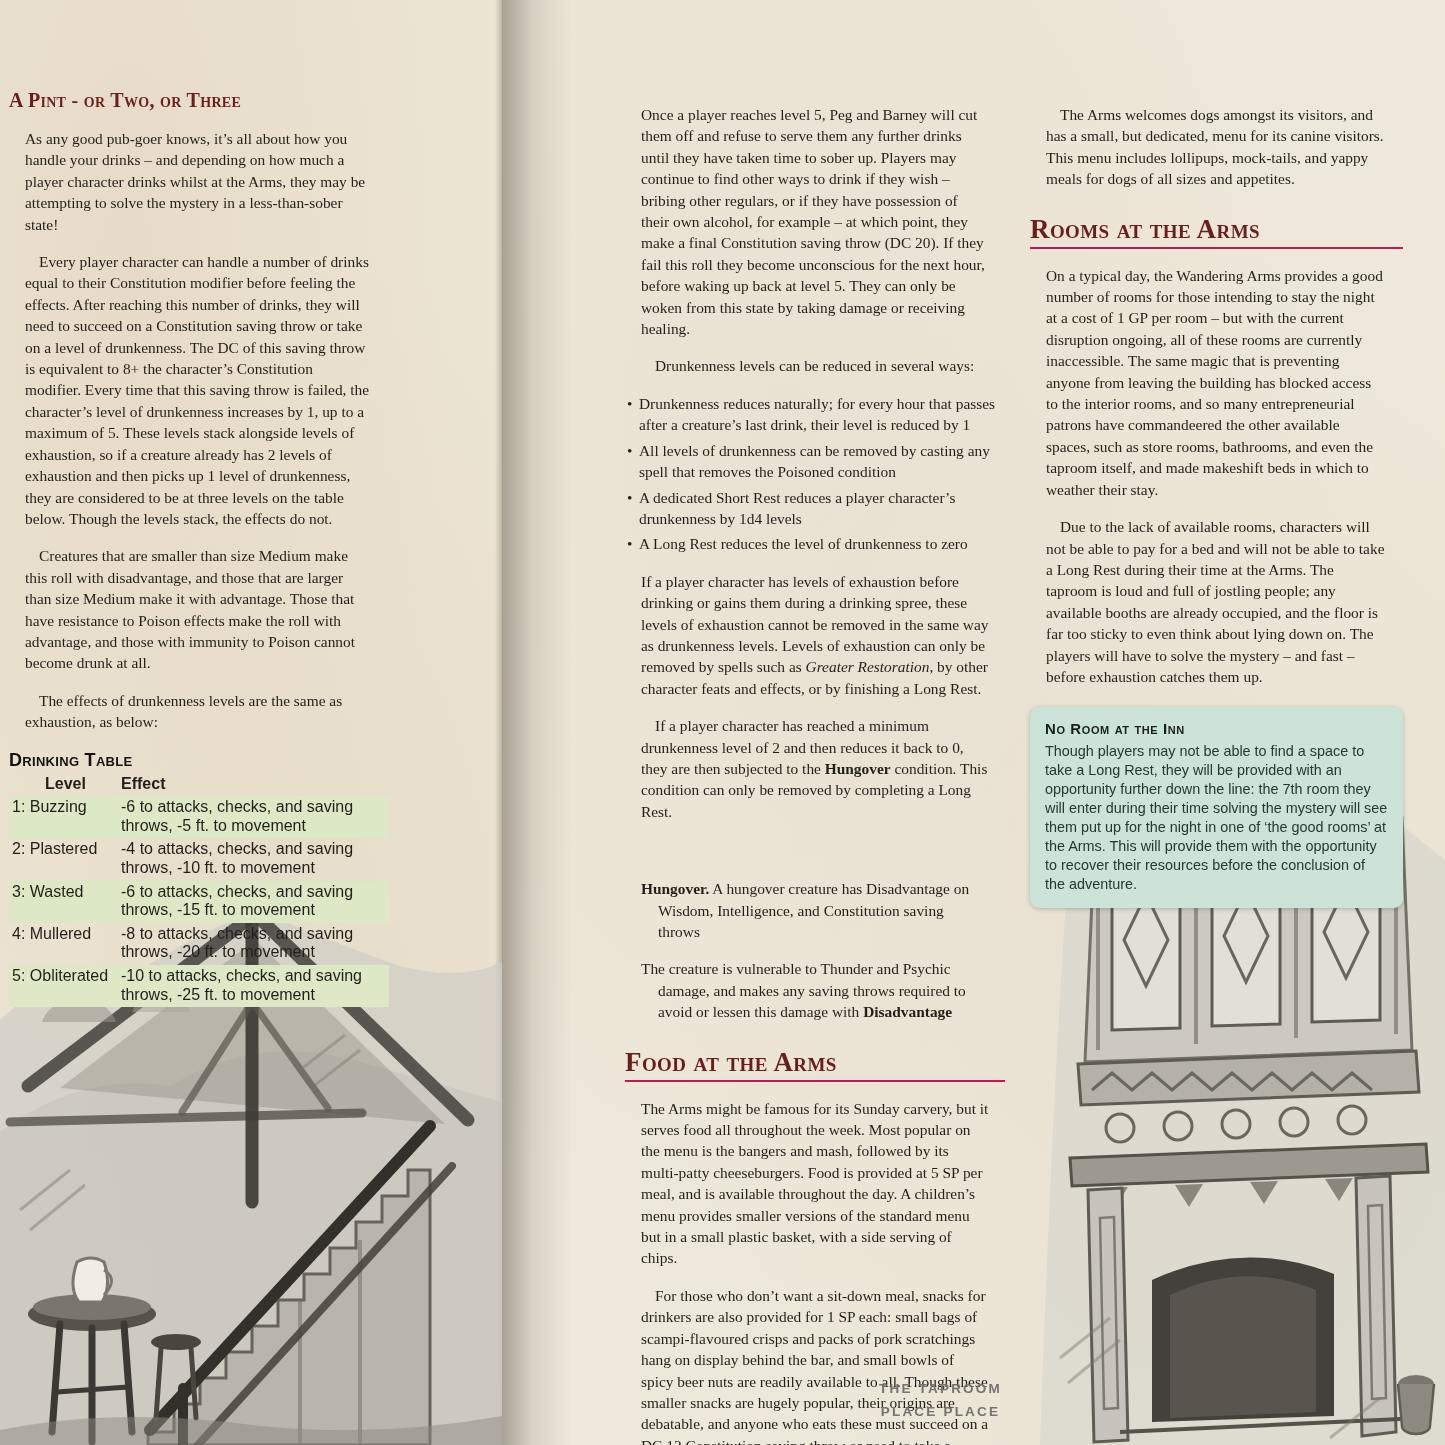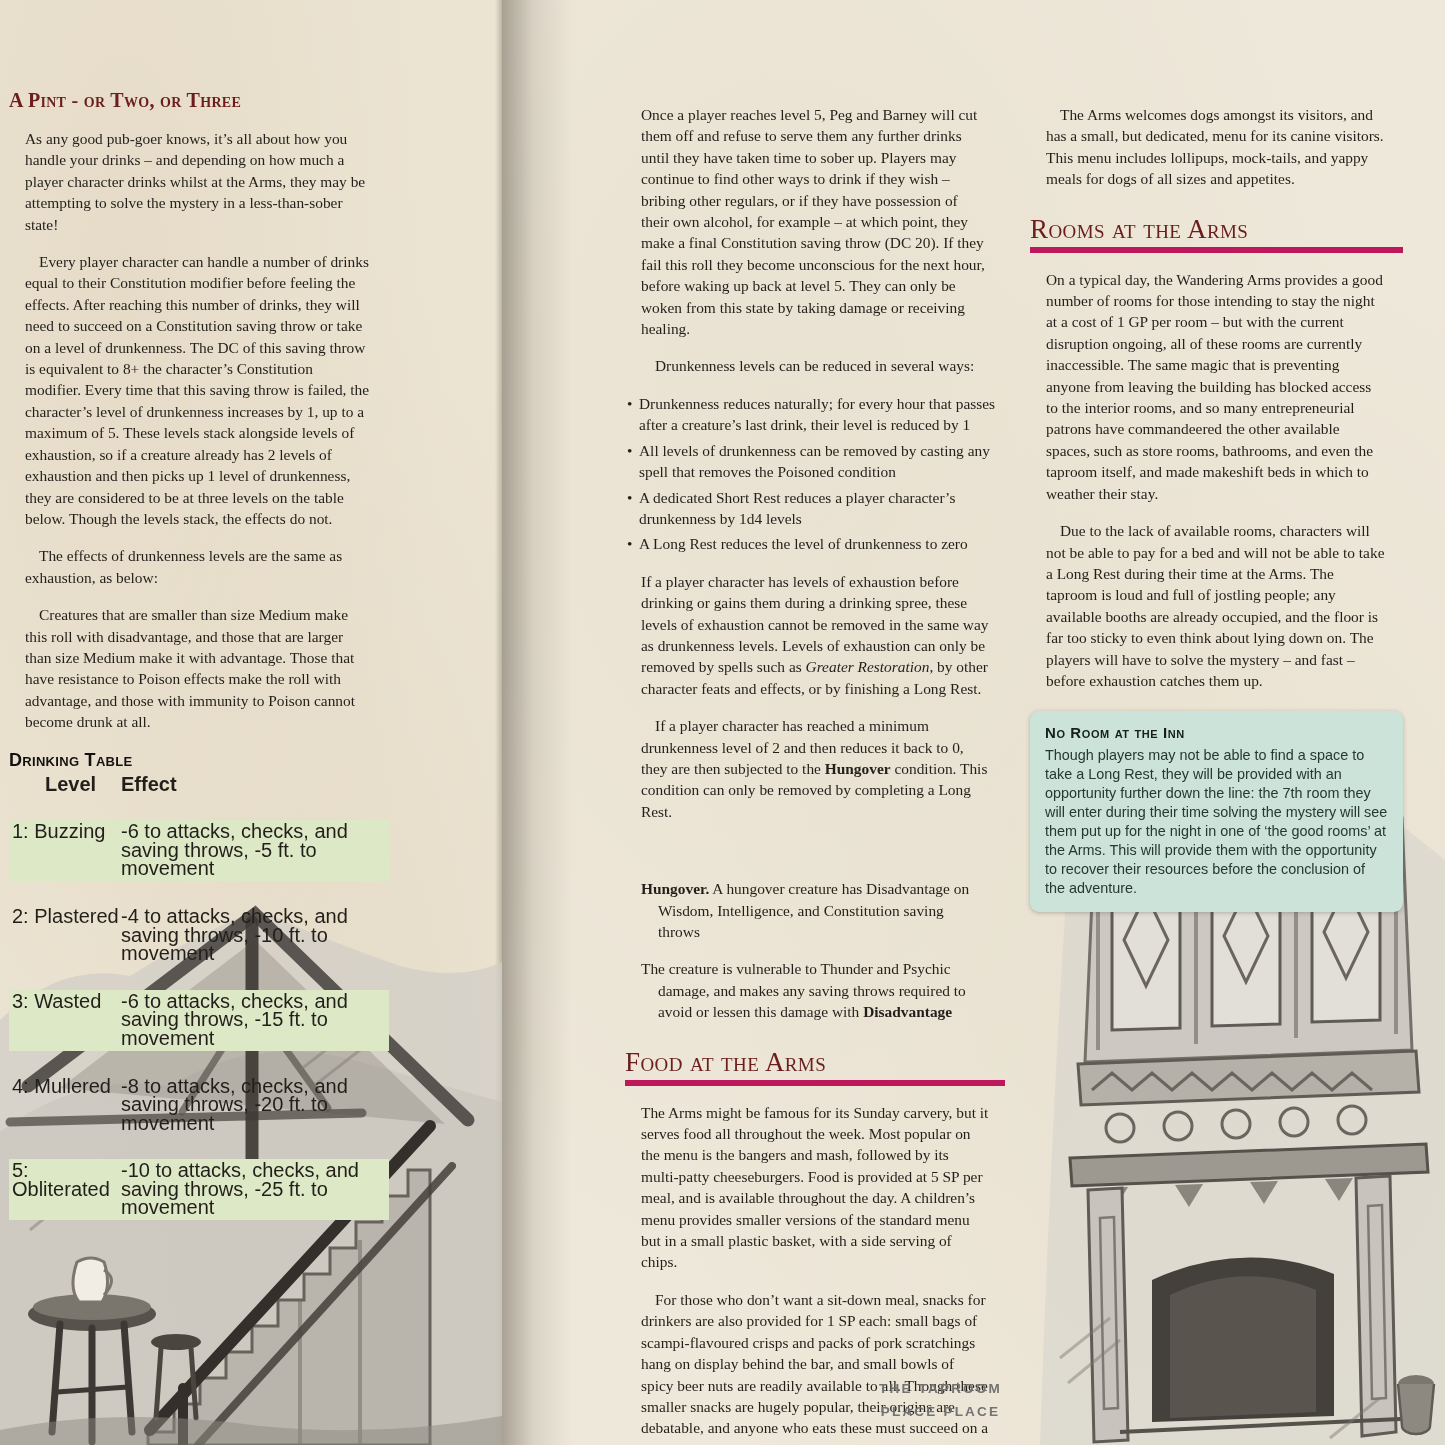--- a/index.html
+++ b/index.html
@@ -37,36 +37,36 @@
   .col p { margin:16px; }
   p.indent { text-indent:14px; }
 
   .h-sub {
     margin:0 0 3px 0;
     font-variant:small-caps; font-weight:700; letter-spacing:.3px;
     color:#6b1e1b; font-size:20px; line-height:24px;
   }
   .h-main {
     margin:24px 0 10px 0; padding-bottom:3px;
-    font-variant:small-caps; font-weight:400; letter-spacing:.4px;
+    font-variant:small-caps; font-weight:700; letter-spacing:.4px;
     color:#6b1e1b; font-size:27px; line-height:30px;
-    border-bottom:6px solid #be185d;
+    border-bottom:2px solid #be185d;
   }
 
   
   .dtable-wrap { margin-top:14px; }
   .dtable-title {
     font-family:"Liberation Sans", sans-serif;
     font-weight:700; font-variant:small-caps; letter-spacing:.3px;
     font-size:18px; line-height:22px; color:#141210; margin-bottom:3px;
   }
-  .dtable { font-family:"Liberation Sans", sans-serif; font-size:20px; line-height:18.6px; width:380px; }
+  .dtable { font-family:"Liberation Sans", sans-serif; font-size:16px; line-height:18.6px; width:380px; }
   .dtable-hdr { display:flex; font-weight:700; padding:1px 0 3px 0; }
   .dtable-hdr .c1 { padding-left:36px; }
-  .dtable-row { display:flex; padding:2px 0 3px 0;margin-top:24px; }
+  .dtable-row { display:flex; padding:2px 0 3px 0; }
   .dtable-row.odd { background:#dde8c6; }
   .c1 { width:112px; flex:none; padding-left:3px; }
   .c2 { flex:1; padding-right:2px; }
 
   
   ul.bullets { margin:10px 0 10px 0; padding:0; list-style:none; }
   ul.bullets li { position:relative; padding-left:14px; margin:4px 0 2px 0; }
   ul.bullets li::before { content:"•"; position:absolute; left:2px; top:0; }
 
   .hang { padding-left:17px; text-indent:-17px; }
@@ -128,22 +128,22 @@
     <ellipse cx="176" cy="472" rx="25" ry="8" fill="#4a463f"></ellipse>
     <path d="M161,478 L156,548 M191,478 L196,548" stroke="#4a463f" stroke-width="5" stroke-linecap="round"></path>
     <path d="M0,560 Q120,536 260,556 Q380,568 502,546 L502,575 L0,575 Z" fill="#8e8981" opacity="0.5"></path>
     <path d="M20,340 L70,300 M30,360 L85,315 M300,200 L345,165 M315,215 L360,180" stroke="#7d786f" stroke-width="3" opacity="0.45"></path>
   </svg>
 
   <div class="col" style="left:9px; top:88px; width:378px;">
     <h3 class="h-sub">A Pint - or Two, or Three</h3>
     <p>As any good pub-goer knows, it’s all about how you handle your drinks – and depending on how much a player character drinks whilst at the Arms, they may be attempting to solve the mystery in a less-than-sober state!</p>
     <p class="indent">Every player character can handle a number of drinks equal to their Constitution modifier before feeling the effects. After reaching this number of drinks, they will need to succeed on a Constitution saving throw or take on a level of drunkenness. The DC of this saving throw is equivalent to 8+ the character’s Constitution modifier. Every time that this saving throw is failed, the character’s level of drunkenness increases by 1, up to a maximum of 5. These levels stack alongside levels of exhaustion, so if a creature already has 2 levels of exhaustion and then picks up 1 level of drunkenness, they are considered to be at three levels on the table below. Though the levels stack, the effects do not.</p>
+    <p class="indent">Creatures that are smaller than size Medium make this roll with disadvantage, and those that are larger than size Medium make it with advantage. Those that have resistance to Poison effects make the roll with advantage, and those with immunity to Poison cannot become drunk at all.</p>
     <p class="indent">The effects of drunkenness levels are the same as exhaustion, as below:</p>
-    <p class="indent">Creatures that are smaller than size Medium make this roll with disadvantage, and those that are larger than size Medium make it with advantage. Those that have resistance to Poison effects make the roll with advantage, and those with immunity to Poison cannot become drunk at all.</p>
 
     <div class="dtable-wrap">
       <div class="dtable-title">Drinking Table</div>
       <div class="dtable">
         <div class="dtable-hdr">
           <div class="c1">Level</div>
           <div class="c2">Effect</div>
         </div>
         <div class="dtable-row odd">
           <div class="c1">1: Buzzing</div>

